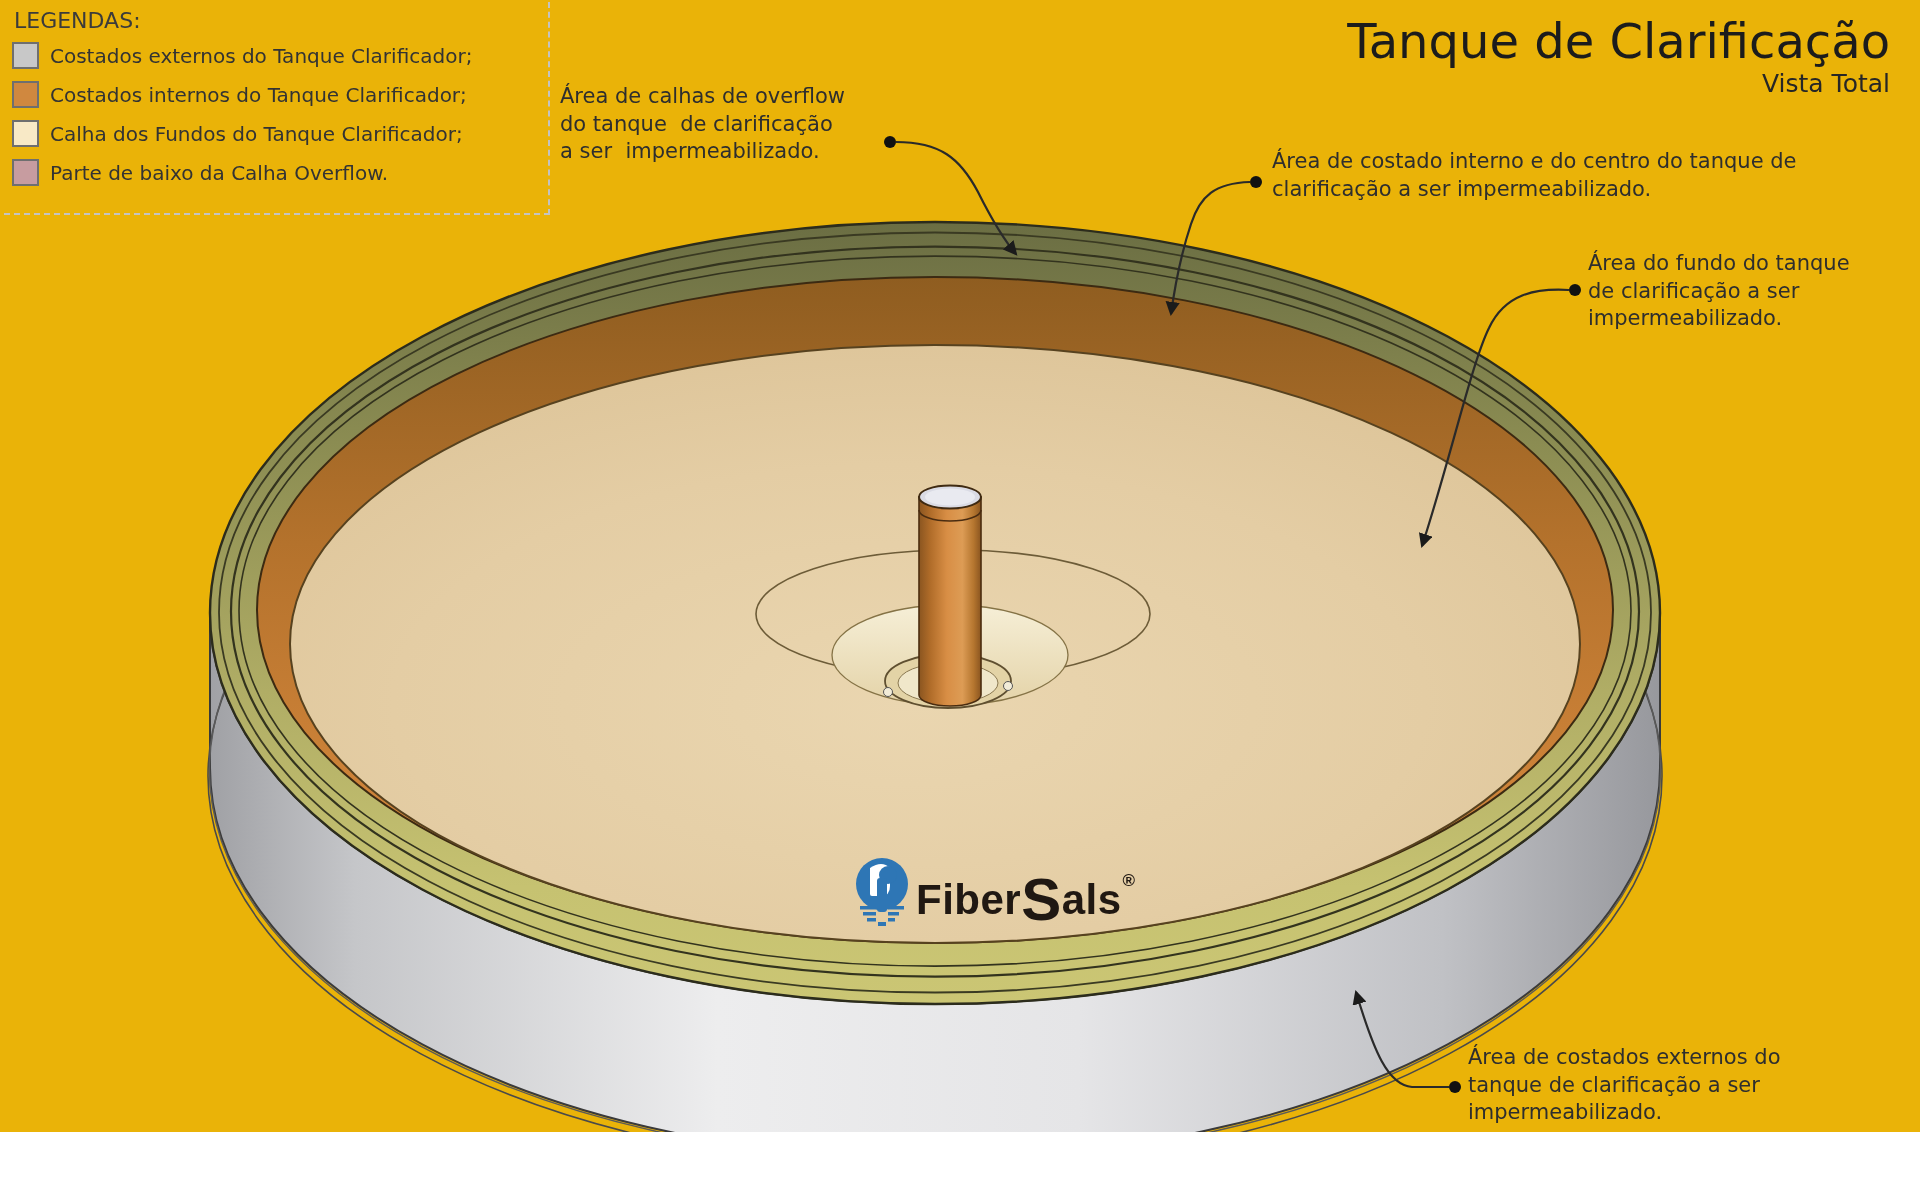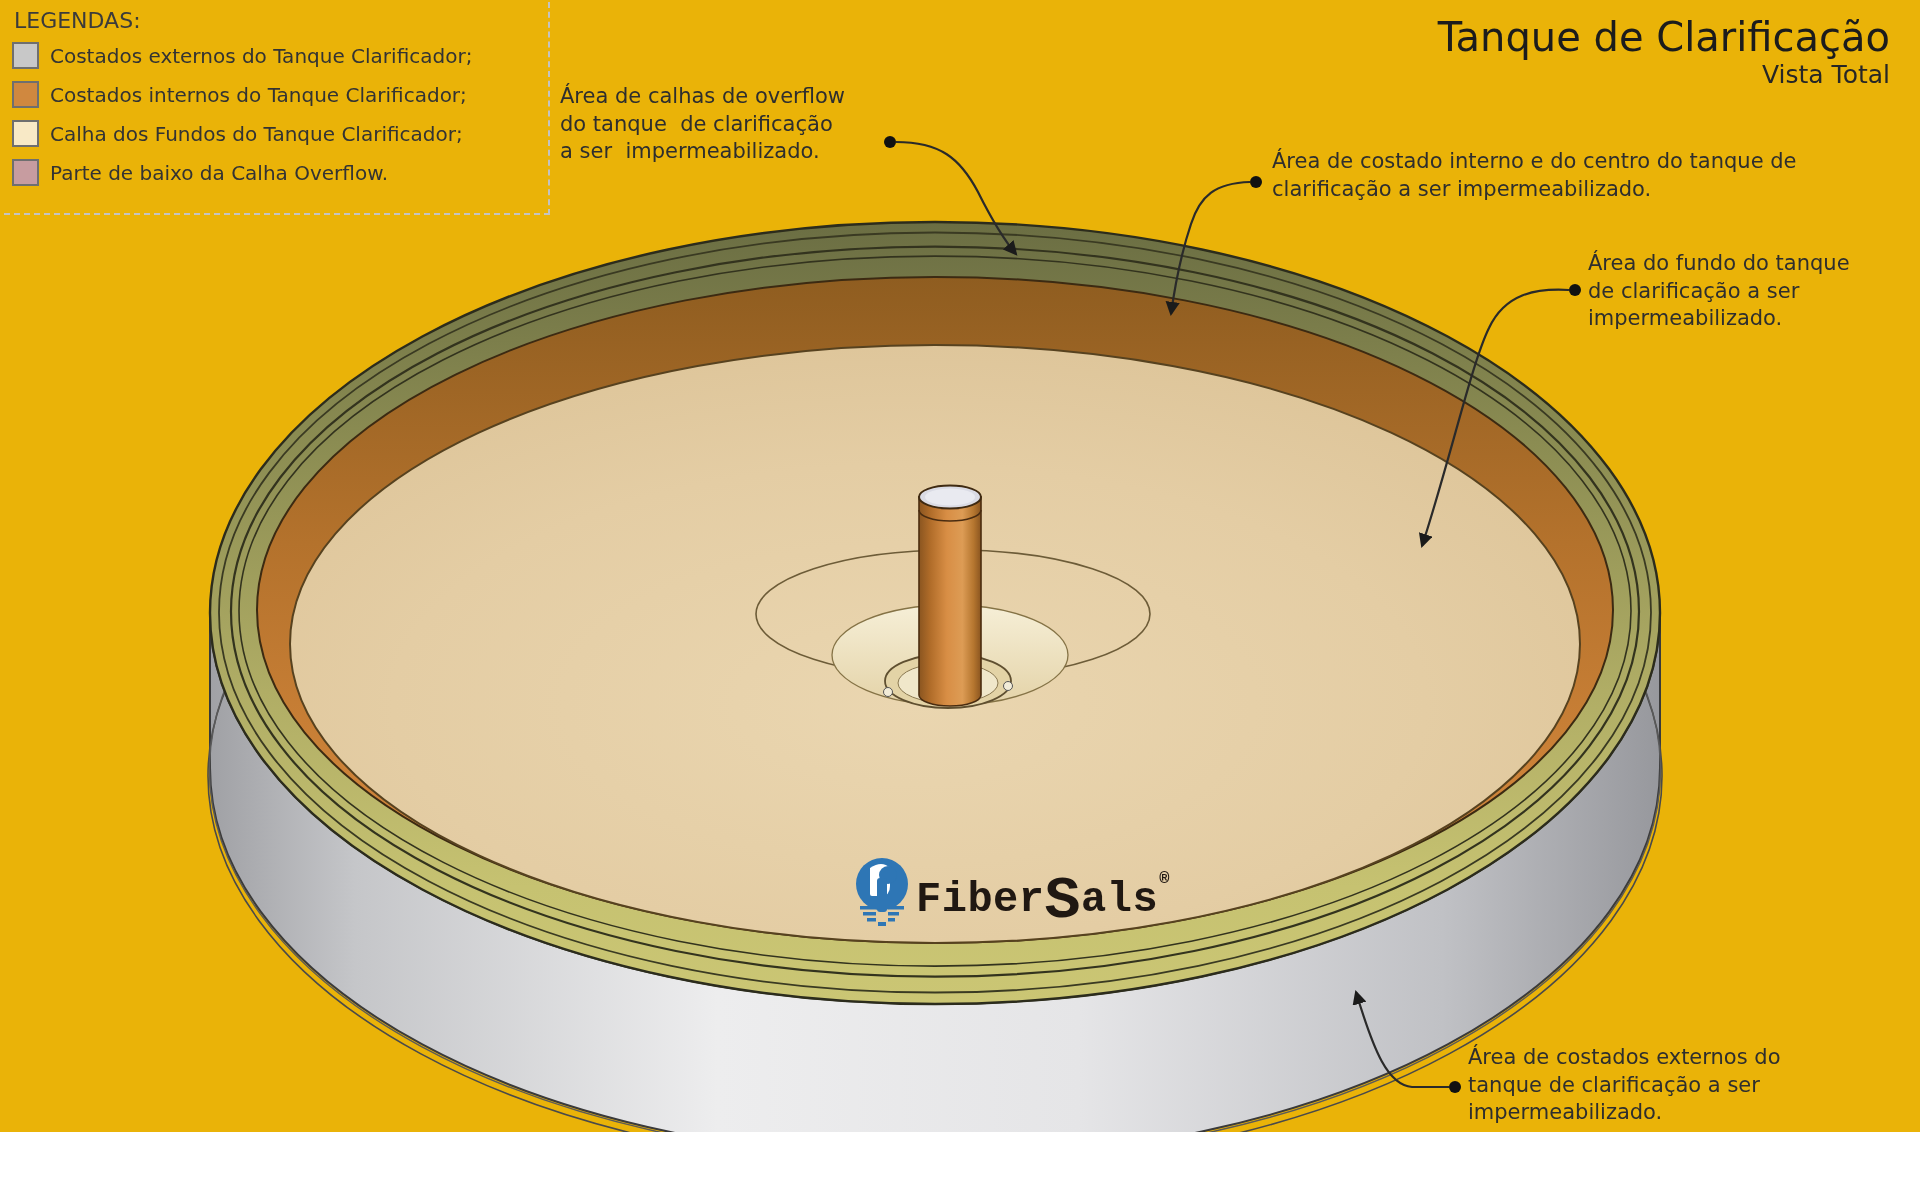--- a/index.html
+++ b/index.html
@@ -10,34 +10,34 @@
   
   .legend{position:absolute;left:4px;top:2px;width:536px;padding:4px 0 10px 8px;
           border-right:2px dashed #c3c3c3;border-bottom:2px dashed #c3c3c3;background:transparent;}
   .legend-header{font-size:22px;color:#3b3b3b;margin:2px 0 8px 2px;}
   .legend-row{display:flex;align-items:center;margin:0 0 10px 0;height:29px;}
   .swatch{width:27px;height:27px;border:2px solid #6f6f6f;box-sizing:border-box;margin-right:11px;flex:0 0 auto;}
   .legend-label{font-size:20px;color:#333;white-space:nowrap;}
 
   
   .title-block{position:absolute;right:30px;top:14px;text-align:right;color:#1c1c1c;}
-  .title-line1{font-size:40px;line-height:1.15;}
+  .title-line1{font-size:48px;line-height:1.15;}
   .title-line2{font-size:25px;line-height:1.2;color:#262626;}
 
   
   .annotation{position:absolute;font-size:21px;line-height:1.32;color:#2e2e2e;white-space:pre-wrap;}
   .ann-calhas{left:553px;top:83px;width:330px;margin-left:7px;}
   .ann-costado-interno{left:1272px;top:148px;width:620px;}
   .ann-fundo{left:1588px;top:250px;width:280px;}
   .ann-externos{left:1468px;top:1044px;width:330px;}
 
   
   .logo{position:absolute;left:850px;top:856px;display:flex;align-items:flex-start;}
   .logo-icon{width:64px;height:72px;margin-right:2px;}
-  .logo-text{font-family:Liberation Mono, monospace;font-weight:700;color:#201812;
+  .logo-text{font-family:Liberation Sans, sans-serif;font-weight:700;color:#201812;
              white-space:nowrap;line-height:1;margin-top:14px;}
   .lg-part{font-size:42px;letter-spacing:0.5px;}
   .lg-bigS{font-size:60px;vertical-align:-6px;letter-spacing:0.5px;}
   .lg-reg{font-size:17px;vertical-align:28px;margin-left:1px;}
 </style>
 </head>
 <body>
 
 <div class="stage">
 

